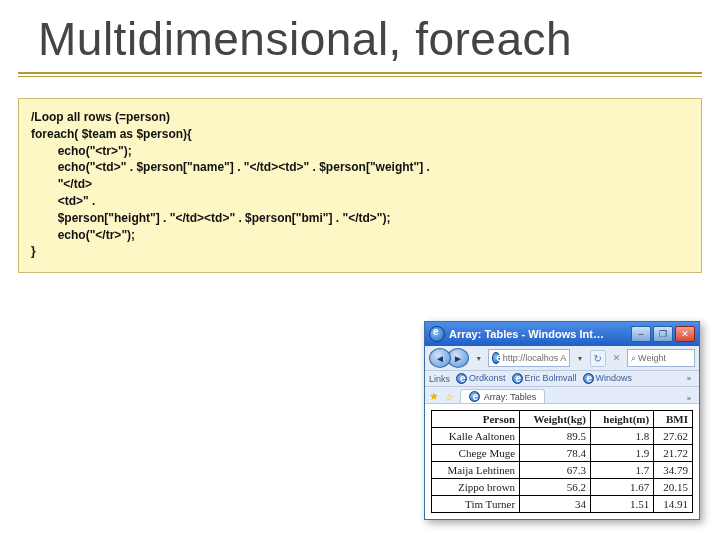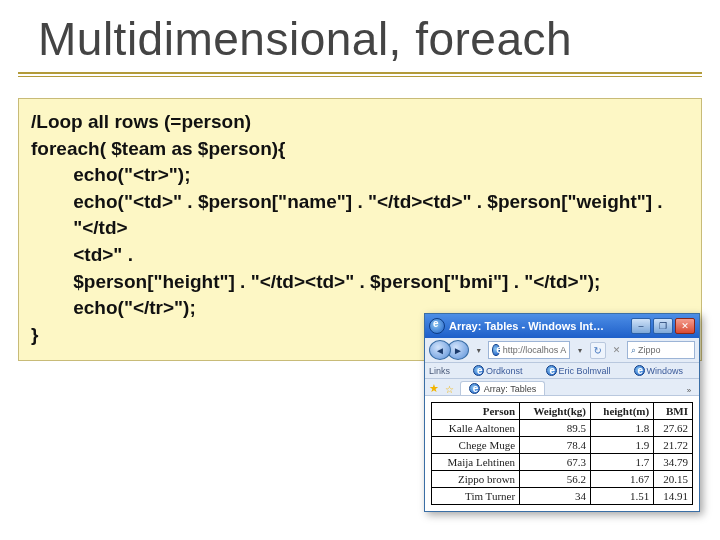--- a/index.html
+++ b/index.html
@@ -33,32 +33,32 @@
     left: 0;
     bottom: -5px;
     width: 100%;
     border-bottom: 1px solid #b39b3a;
   }
   .code-block {
     margin-top: 24px;
     background: #fdf7c5;
     border: 1px solid #c8bb78;
     font-family: Arial, Helvetica, sans-serif;
-    font-size: 19px;
+    font-size: 12px;
     font-weight: bold;
     line-height: 1.4;
     padding: 10px 8px 12px 12px;
     white-space: pre;
     color: #111;
   }
   
   .browser {
     position: absolute;
     right: 20px;
-    bottom: 28px;
+    bottom: 20px;
     width: 274px;
     border: 1px solid #3a6ea5;
     box-shadow: 3px 3px 8px rgba(0,0,0,0.35);
     font-family: Tahoma, Arial, sans-serif;
     font-size: 10px;
     background: #e7eef8;
   }
   .titlebar {
     background: linear-gradient(#4d8ee6, #1e5fc9);
     color: #fff;
@@ -131,28 +131,28 @@
     border-radius:2px;
     font-size:10px;
   }
   .tb-xicon { width:14px; height:14px; display:flex; align-items:center; justify-content:center; color:#888; font-size:9px;}
   .chev { display:flex; align-items:center; justify-content:center; color:#555; font-size:8px; width:12px;}
   .links-row {
     background: #e4ecf7;
     border-bottom: 1px solid #b9c8de;
     padding:2px 4px;
     display:flex;
-    gap:23px;
+    gap:6px;
     align-items:center;
     color:#4a5a7a;
     font-size:9px;
     white-space:nowrap;
     overflow:hidden;
   }
-  .links-row .lnk { display:flex; align-items:center; gap:2px; color:#3a5a9a;}
+  .links-row .lnk { display:flex; gap:2px; color:#3a5a9a;}
   .fav { color:#f2b300; font-size:10px; }
   .tabrow {
     background: #e4ecf7;
     border-bottom: 1px solid #b9c8de;
     padding: 2px 4px 0 4px;
     display:flex; gap:6px; align-items:flex-end;
     font-size:9px; color:#444;
   }
   .tabrow .star { color:#f2b300; font-size:11px;}
   .tabrow .tab {
@@ -217,21 +217,21 @@
       <div class="chev">▾</div>
       <div class="addr-input">
         <span class="ie-icon" style="width:10px;height:10px;margin-right:3px;"></span>
         <span>http://localhos A</span>
       </div>
       <div class="chev">▾</div>
       <div class="tb-icon">↻</div>
       <div class="tb-xicon">✕</div>
       <div class="addr-input" style="flex:0 0 60px;">
         <span style="color:#3a6ea5;margin-right:2px;">⌕</span>
-        <span>Zippo</span>
+        <span>Weight</span>
       </div>
     </div>
 
     <div class="links-row">
       <span>Links</span>
       <span class="lnk">
           <span class="ie-icon" style="width:9px;height:9px;"></span>
           <span>Ordkonst</span>
         </span>
       <span class="lnk">

